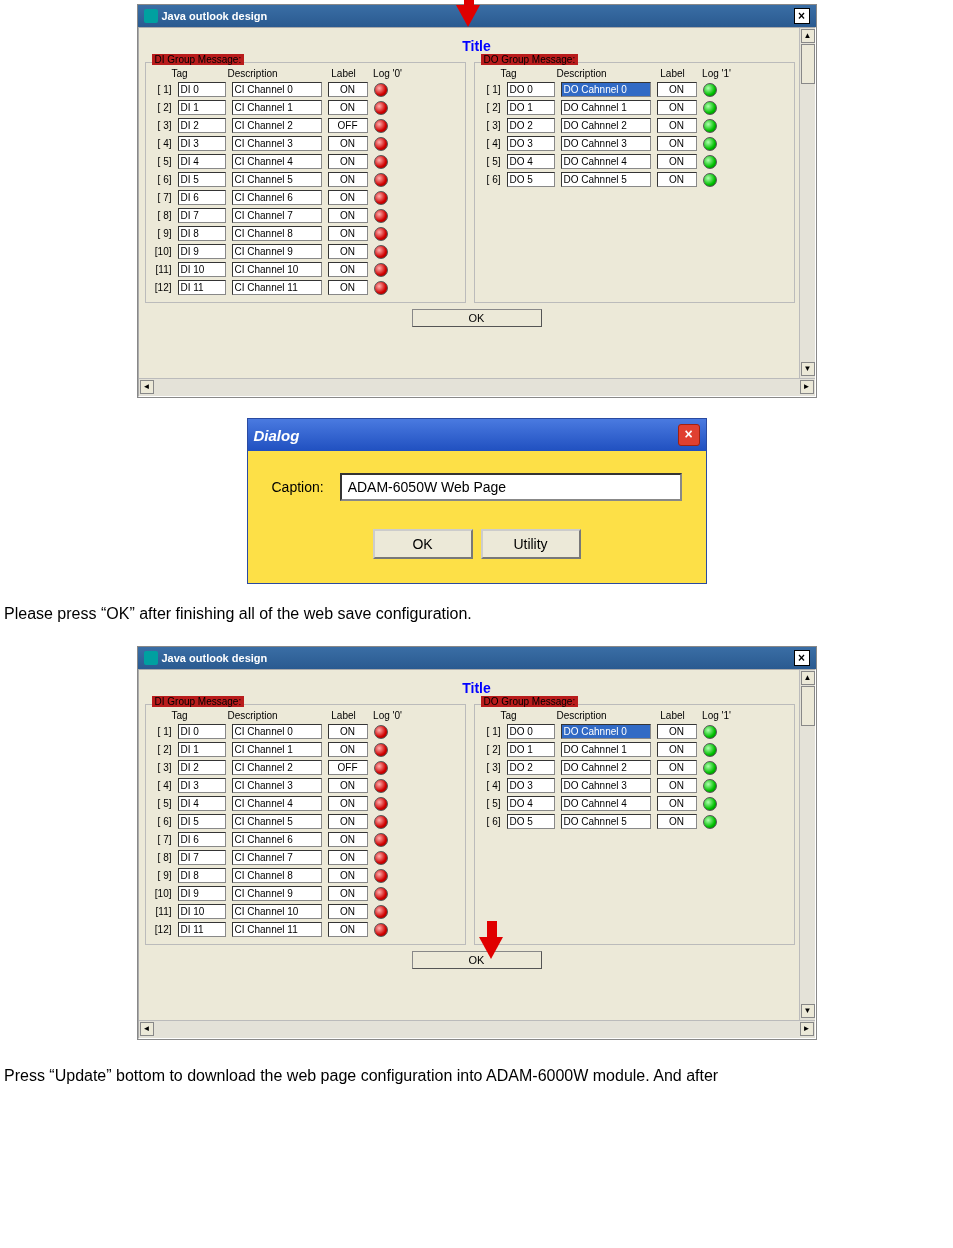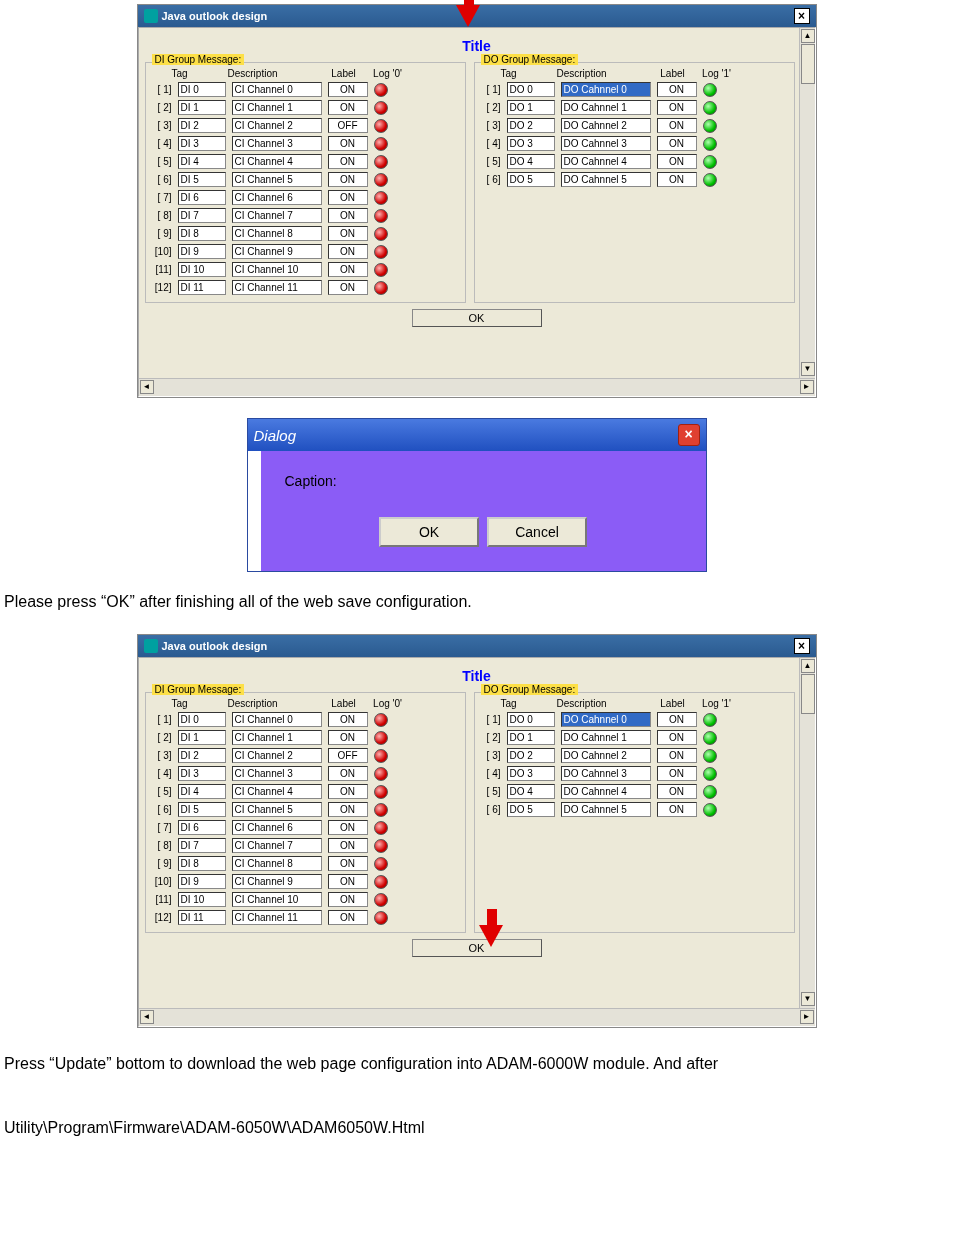--- a/index.html
+++ b/index.html
@@ -65,21 +65,21 @@
     text-align:center; color:#0000ff; font-weight:bold; font-size:14px;
     padding: 6px 0 8px 0;
   }
   .groups { display:flex; gap:8px; padding:0 20px 0 6px; }
   .group {
     border:1px solid #bbb; border-top:none;
     position:relative; padding:6px 6px 4px 6px; flex:1;
     background:#ece9d8;
   }
   .group-legend {
-    position:absolute; top:-8px; left:6px; background:#fde047; padding:0 3px;
+    position:absolute; top:-8px; left:6px; background:#b91c1c; padding:0 3px;
     font-size:10px;
   }
   .group-top { border-top:1px solid #bbb; height:1px; position:absolute; top:0; left:0; right:0;}
   .hdrrow, .row { display:flex; align-items:center; gap:6px; font-size:10px; margin-bottom:3px; }
   .hdrrow { margin-left:20px; color:#000; }
   .hdrrow span:nth-child(1){ width:50px;}
   .hdrrow span:nth-child(2){ width:90px;}
   .hdrrow span:nth-child(3){ width:40px; text-align:center;}
   .hdrrow span:nth-child(4){ width:36px; text-align:center;}
   .idx { width:20px; font-size:10px; text-align:right; }
@@ -113,27 +113,27 @@
 
   
   .dlg {
     width: 460px; margin:0 auto 14px auto;
     border:1px solid #2a4aa0;
   }
   .dlg .dlg-titlebar {
     background: linear-gradient(#4a7ae0,#2050c0);
     padding:5px 6px; display:flex; justify-content:space-between; align-items:center;
   }
-  .dlg-title { color:#fff; font-weight:normal; font-size:15px; font-style:italic; }
+  .dlg-title { color:#fff; font-weight:bold; font-size:15px; font-style:italic; }
   .dlg-close {
     width:22px; height:22px; background:#e04030; color:#fff; border:1px solid #a02010;
     border-radius:3px; text-align:center; line-height:18px; font-weight:bold; font-size:14px;
   }
   .dlg-body {
-    background:#8b5cf6; padding:22px 24px 24px 24px;margin-left:13px;
+    background:#fde047; padding:22px 24px 24px 24px;
   }
   .dlg-row { display:flex; align-items:center; gap:16px; margin-bottom:28px;}
   .dlg-label { font-size:14px; }
   .dlg-input {
     flex:1; font-size:14px; padding:4px 6px;
     border:2px inset #888; background:#fff; font-family:inherit;
   }
   .dlg-btns { display:flex; justify-content:center; gap:8px; }
   .dlg-btn {
     width:100px; padding:5px 0; font-size:14px; text-align:center;
@@ -336,24 +336,25 @@
 </div>
 
 <div class="dlg">
   <div class="dlg-titlebar">
     <span class="dlg-title">Dialog</span>
     <span class="dlg-close">×</span>
   </div>
   <div class="dlg-body">
     <div class="dlg-row">
       <span class="dlg-label">Caption:</span>
+      <input class="dlg-input" value="ADAM-6050W Web Page" style="">
     </div>
     <div class="dlg-btns">
       <span class="dlg-btn">OK</span>
-      <span class="dlg-btn">Cancel</span>
+      <span class="dlg-btn">Utility</span>
     </div>
   </div>
 </div>
 
 <div class="body-text">Please press “OK” after finishing all of the web save configuration.</div>
 
 <div class="win" style="position:relative;">
   <div class="titlebar">
     <span class="left">
       <span class="coffee-icon"></span>
@@ -534,14 +535,13 @@
         <div class="arrow">◄</div>
         <div class="arrow">►</div>
       </div>
     </div>
   </div>
 </div>
 
 <div class="body-text">
   <span>Press “Update” bottom to download the web page configuration into ADAM-6000W module. And after</span><br>
   <br>
-  <span>Utility\Program\Firmware\ADAM-6050W\ADAM6050W.Html</span>
 </div>
 
 </body></html>

